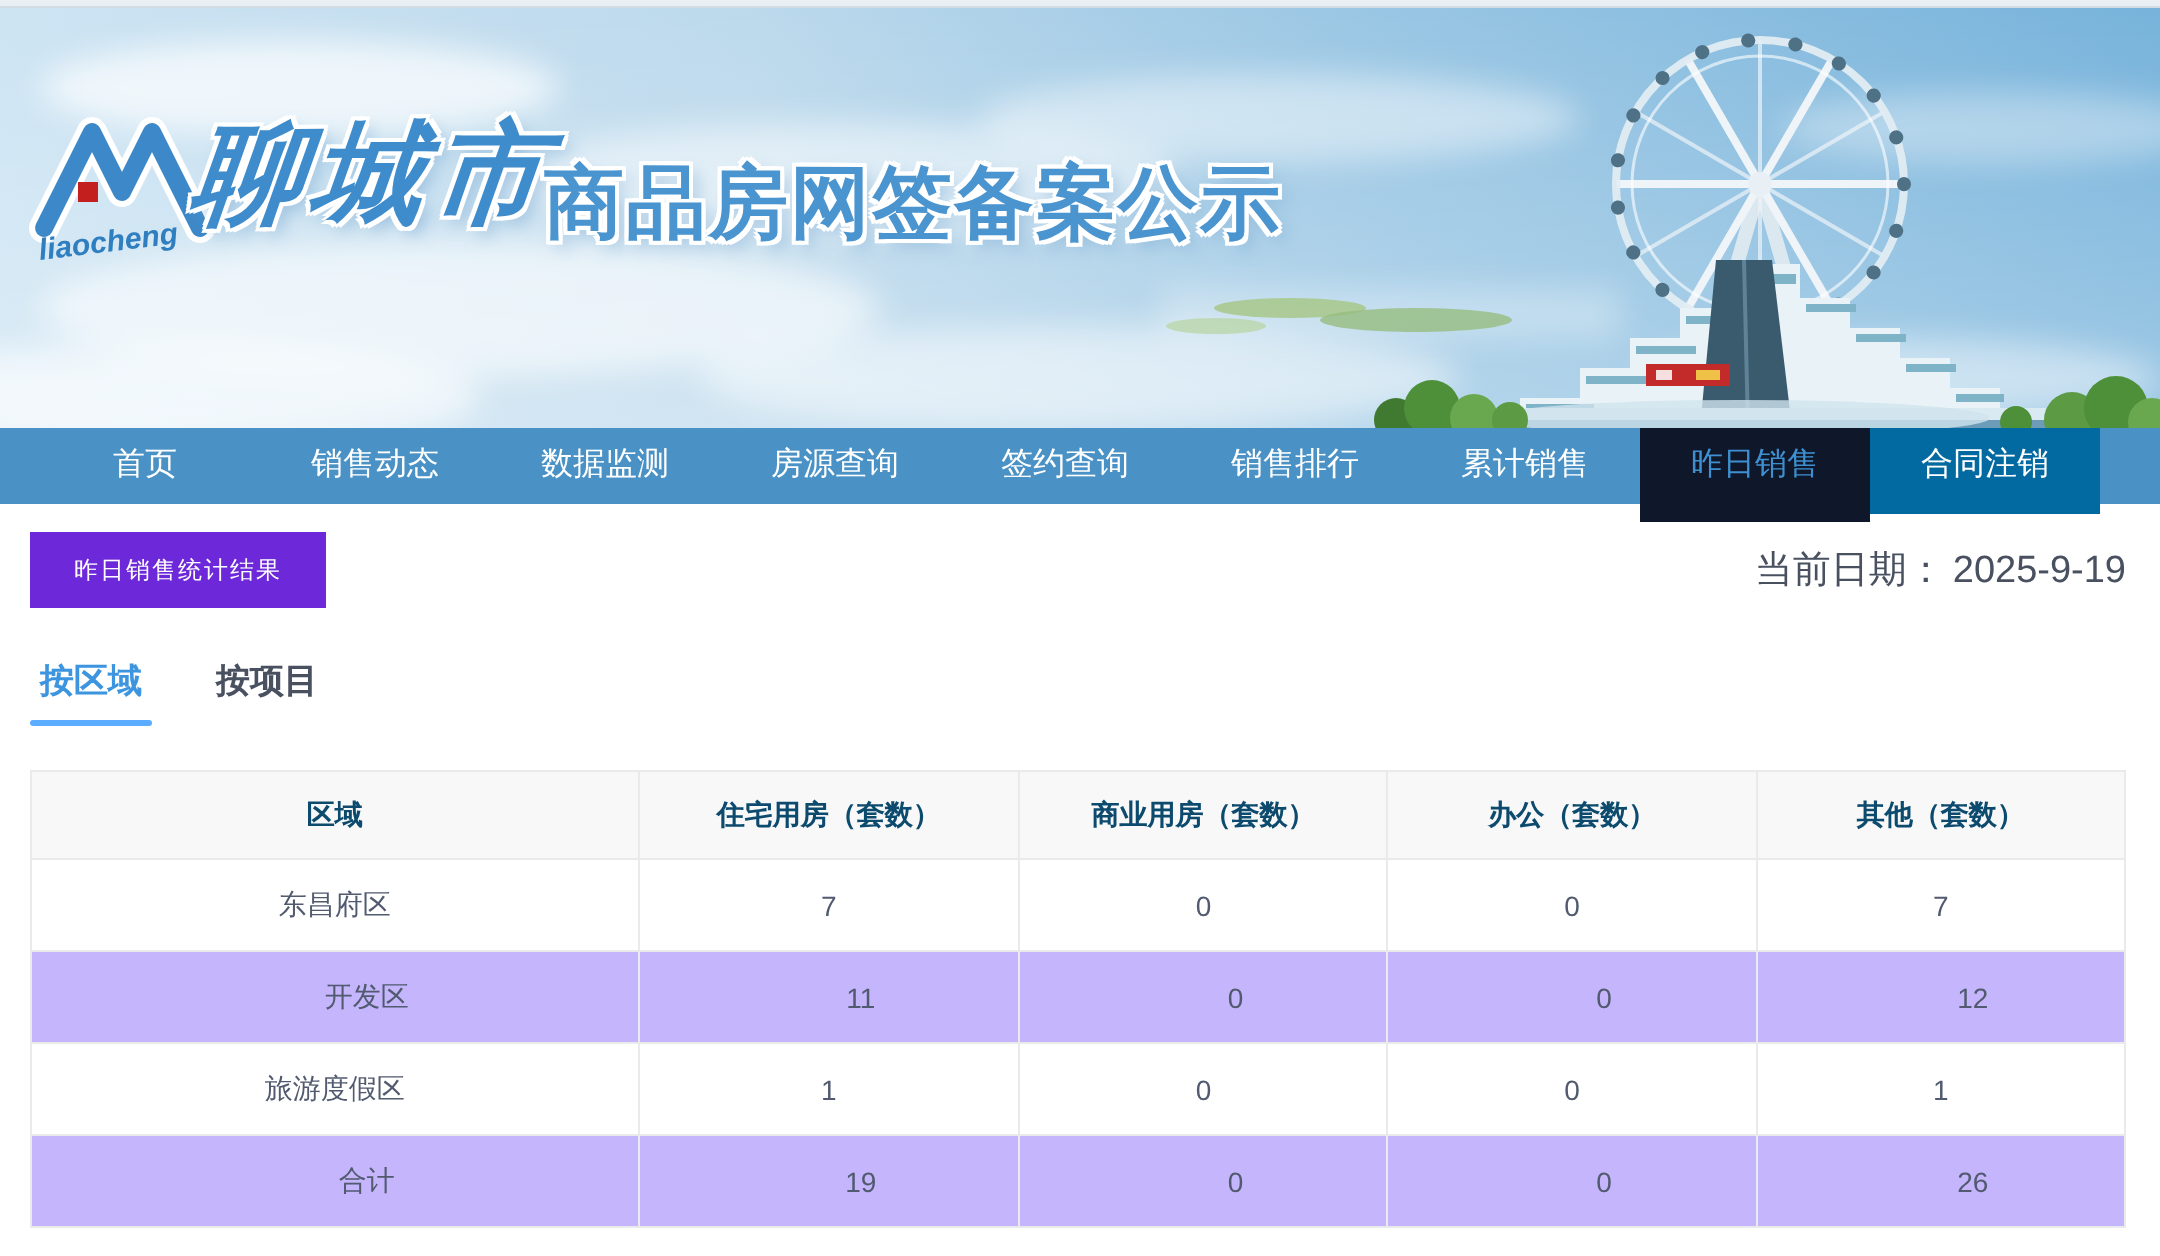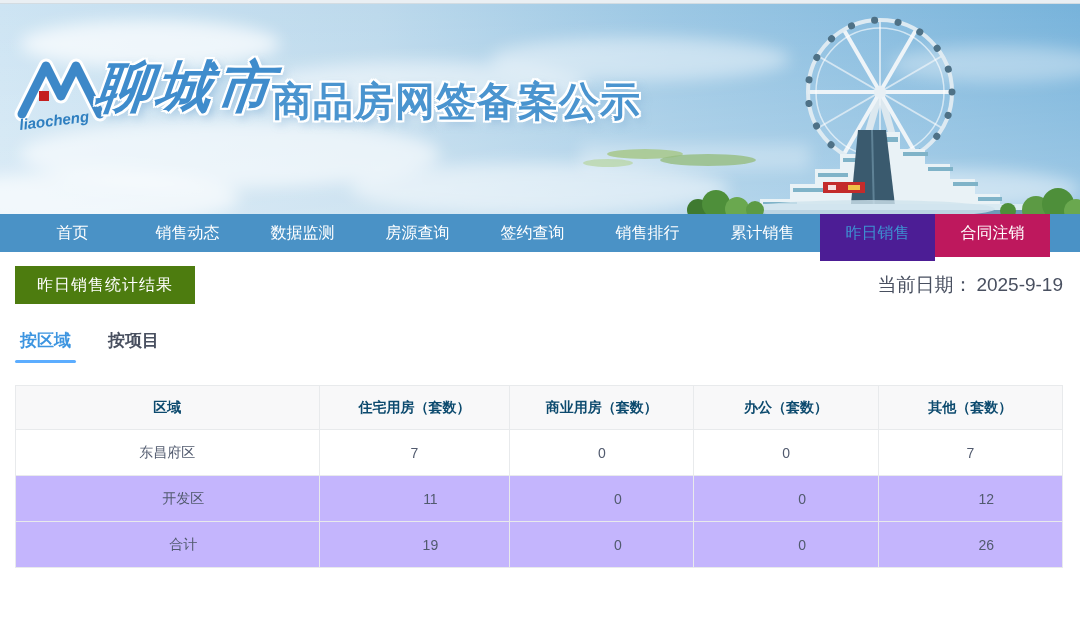--- a/index.html
+++ b/index.html
@@ -20,27 +20,27 @@
   .site-title { position:absolute; left:272px; top:70px; font-size:40px; font-weight:bold;
     color:#4a94cf; letter-spacing:1px;
     text-shadow:-2px -2px 0 #fff,2px -2px 0 #fff,-2px 2px 0 #fff,2px 2px 0 #fff,
       0 -2px 0 #fff,0 2px 0 #fff,-2px 0 0 #fff,2px 0 0 #fff,4px 4px 8px rgba(110,160,205,.55); }
 
   
   .nav { height:38px; background:#4a92c6; padding-left:15px; display:flex;
     align-items:flex-start; overflow:visible; position:relative; z-index:3; }
   .nav-item { width:115px; height:40px; line-height:38px; text-align:center;
     color:#fff; font-size:16px; cursor:pointer; }
-  .nav-item.active { background:#4c1d95; color:#3e90d1; height:47px; }
-  .nav-item.tall { background:#be185d; height:43px; }
+  .nav-item.active { background:#0f172a; color:#3e90d1; height:47px; }
+  .nav-item.tall { background:#0369a1; height:43px; }
 
   
   .content-header { display:flex; justify-content:space-between; align-items:center;
     margin:14px 17px 0 15px; height:38px; }
-  .section-badge { background:#4d7c0f; color:#fff; font-size:16px; line-height:38px;
+  .section-badge { background:#6d28d9; color:#fff; font-size:12px; line-height:38px;
     padding:0 22px; letter-spacing:1px; }
   .date-line { font-size:19px; color:#495060; }
   .date-line .val { margin-left:4px; }
 
   
   .tabs { display:flex; margin:25px 0 0 20px; font-size:17px; font-weight:bold; }
   .tab { margin-right:37px; padding-bottom:11px; position:relative; cursor:pointer;
     color:#495060; }
   .tab.active { color:#3d95e0; }
   .tab.active::after { content:""; position:absolute; left:-5px; right:-5px; bottom:0;
@@ -223,20 +223,27 @@
           <td>0</td>
           <td>7</td>
         </tr>
         <tr class="alt">
           <td>开发区</td>
           <td>11</td>
           <td>0</td>
           <td>0</td>
           <td>12</td>
         </tr>
+        <tr>
+          <td>旅游度假区</td>
+          <td>1</td>
+          <td>0</td>
+          <td>0</td>
+          <td>1</td>
+        </tr>
         <tr class="alt">
           <td>合计</td>
           <td>19</td>
           <td>0</td>
           <td>0</td>
           <td>26</td>
         </tr>
       </tbody>
   </table>
 </div>

